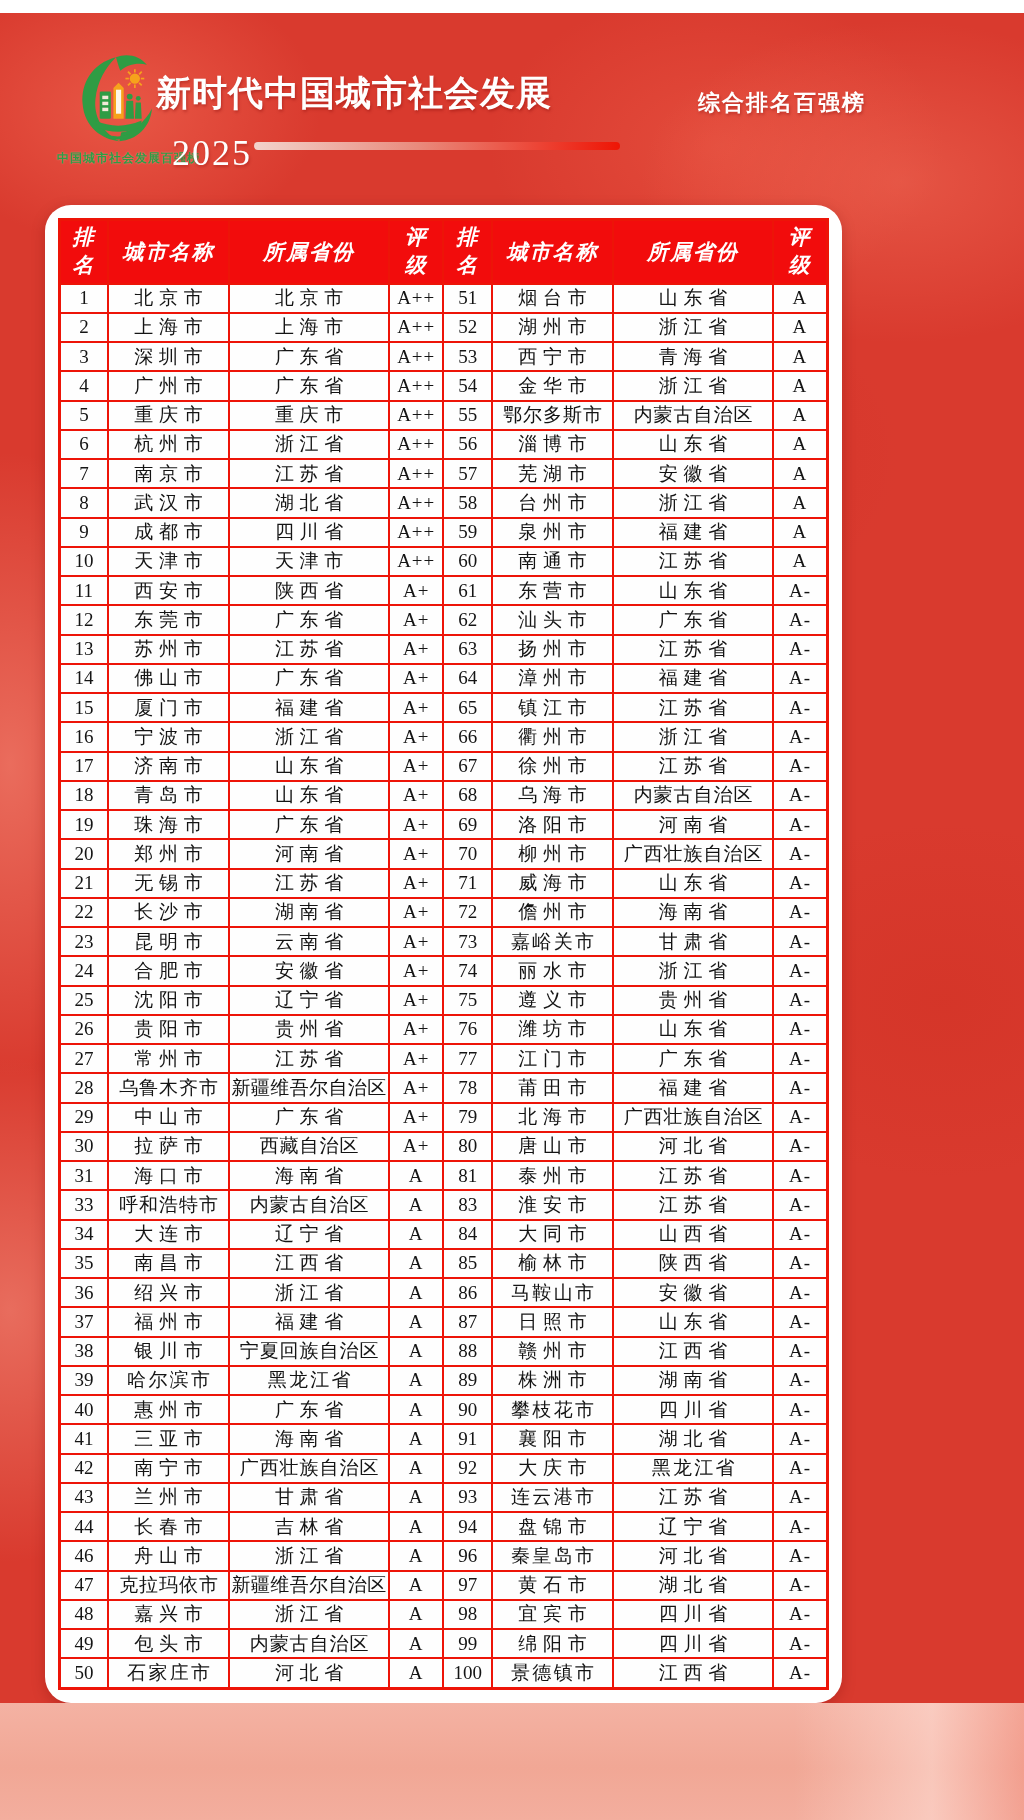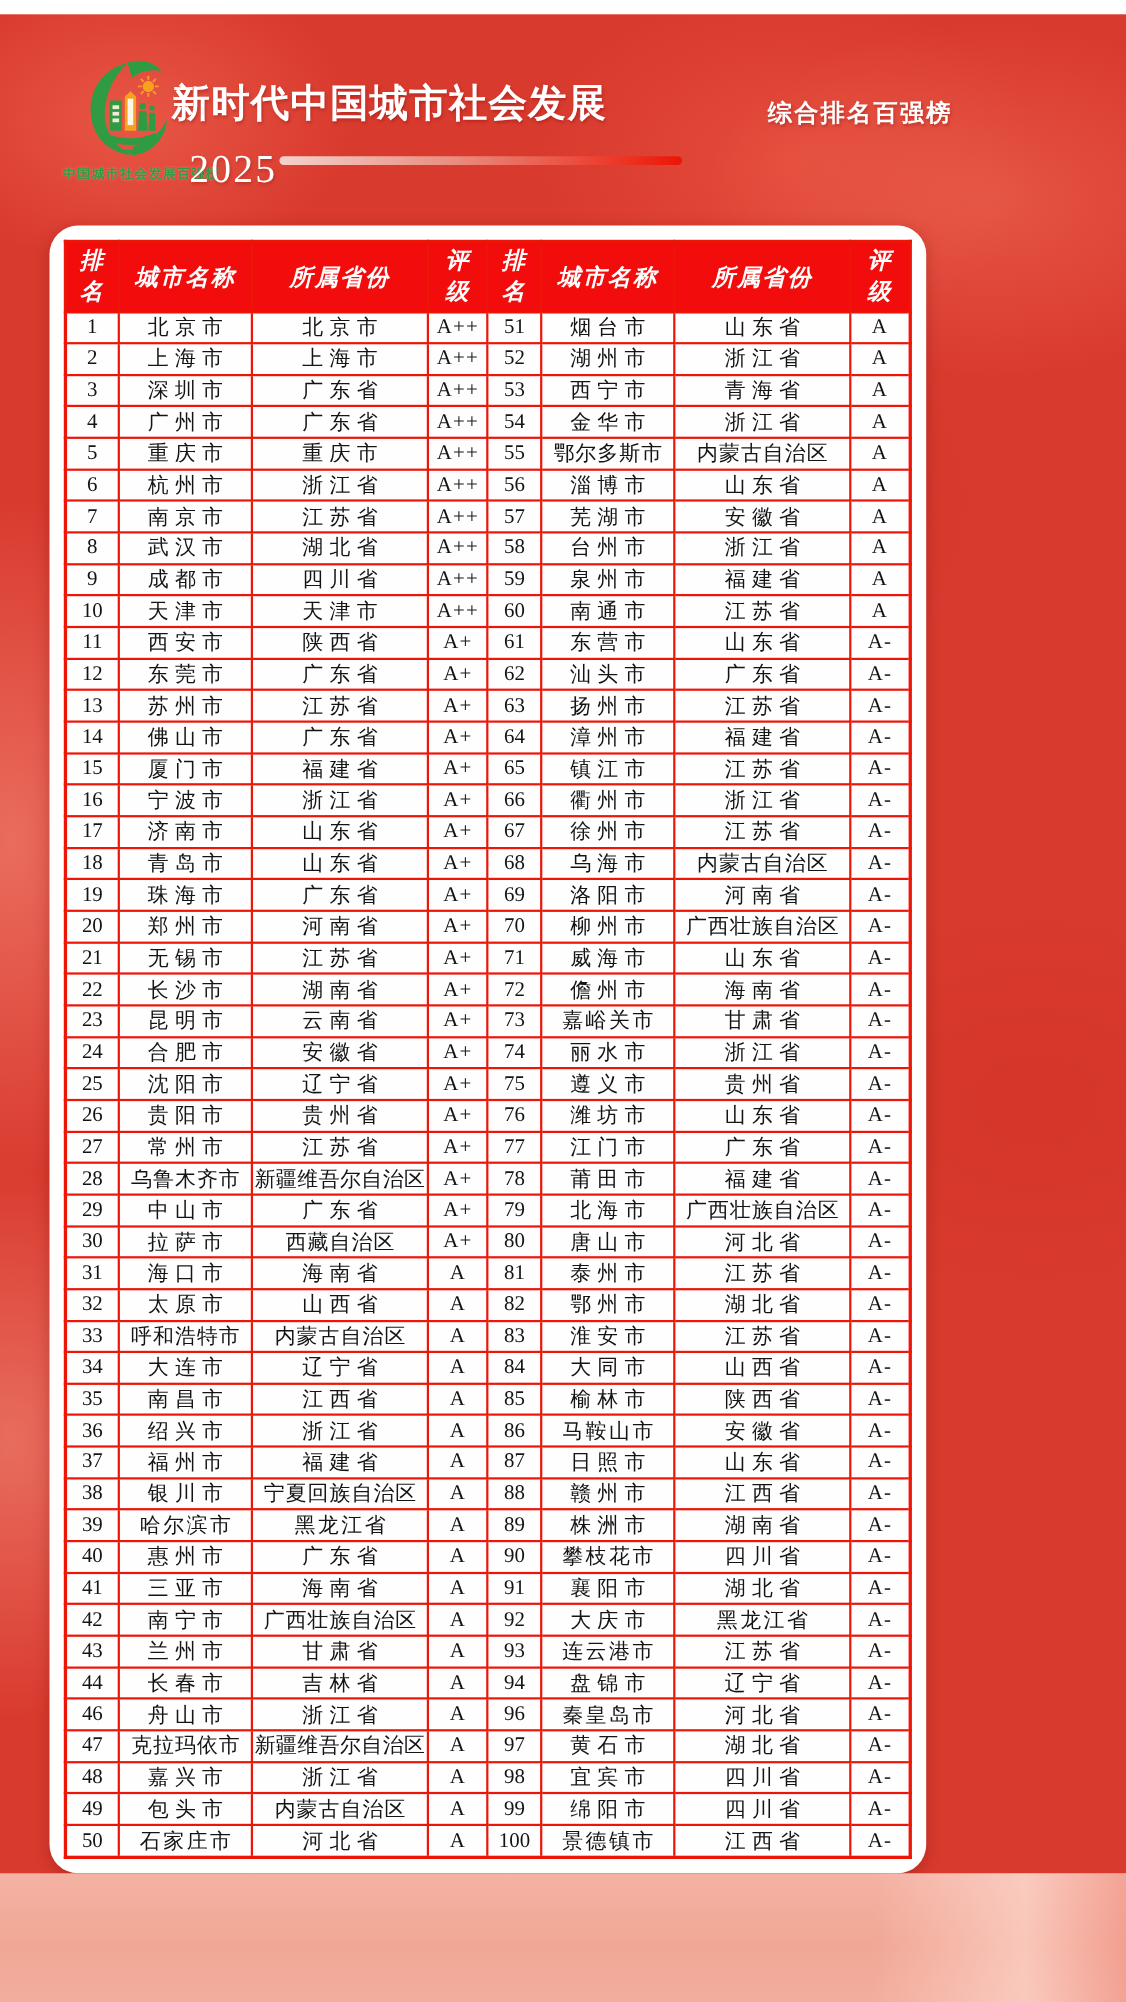--- a/index.html
+++ b/index.html
@@ -440,30 +440,20 @@
             <td class="c-rank">31</td>
             <td class="c-city ls-wide">海口市</td>
             <td class="c-province ls-wide">海南省</td>
             <td class="c-grade">A</td>
             <td class="c-rank">81</td>
             <td class="c-city ls-wide">泰州市</td>
             <td class="c-province ls-wide">江苏省</td>
             <td class="c-grade">A-</td>
           </tr>
           <tr>
-            <td class="c-rank">32</td>
-            <td class="c-city ls-wide">太原市</td>
-            <td class="c-province ls-wide">山西省</td>
-            <td class="c-grade">A</td>
-            <td class="c-rank">82</td>
-            <td class="c-city ls-wide">鄂州市</td>
-            <td class="c-province ls-wide">湖北省</td>
-            <td class="c-grade">A-</td>
-          </tr>
-          <tr>
             <td class="c-rank">33</td>
             <td class="c-city ls-tight">呼和浩特市</td>
             <td class="c-province ls-tight">内蒙古自治区</td>
             <td class="c-grade">A</td>
             <td class="c-rank">83</td>
             <td class="c-city ls-wide">淮安市</td>
             <td class="c-province ls-wide">江苏省</td>
             <td class="c-grade">A-</td>
           </tr>
           <tr>

